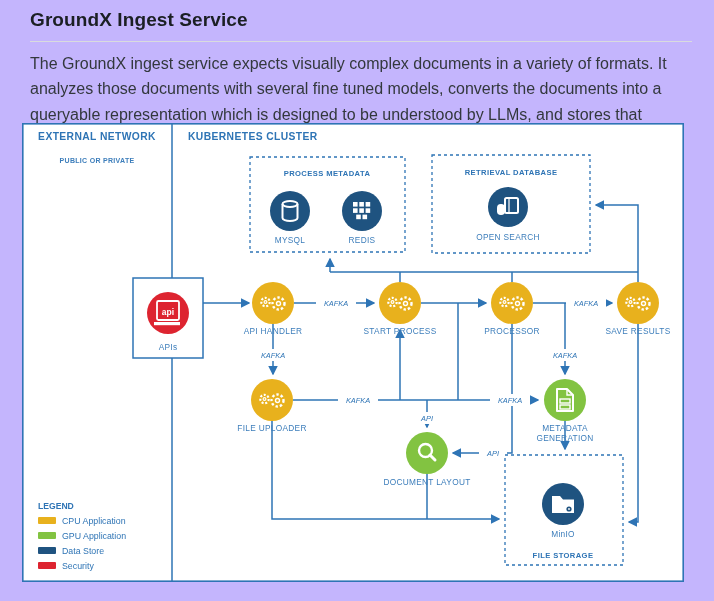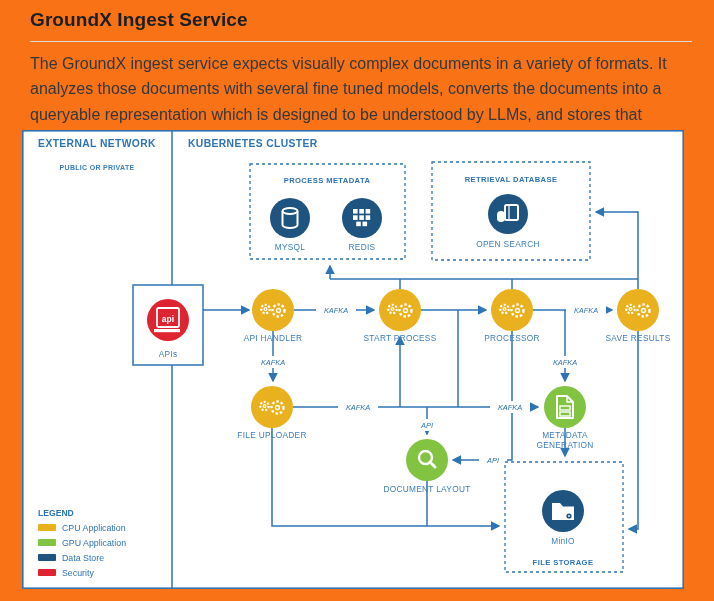--- a/index.html
+++ b/index.html
@@ -1,24 +1,24 @@
 <!DOCTYPE html>
 <html><head>
 <meta charset="utf-8">
 <style>
   html,body{margin:0;padding:0;background:#fff;}
-  .page{position:relative;width:714px;height:601px;background:#f97316;overflow:hidden;
+  .page{position:relative;width:714px;height:601px;background:#c4b5fd;overflow:hidden;
         font-family:"Liberation Sans",sans-serif;}
   .title{position:absolute;left:30px;top:9px;font-size:19px;font-weight:700;color:#1b1f23;
          letter-spacing:0.1px;}
   .title-divider{position:absolute;left:30px;top:41px;width:662px;border:none;
                  border-top:1px solid #d9dbde;margin:0;}
   .description{position:absolute;left:30px;top:51px;width:660px;font-size:16px;
                line-height:1.58;color:#33383d;}
-  .diagram-wrap{position:absolute;left:22px;top:130px;width:662px;height:459px;text-align:right;}
+  .diagram-wrap{position:absolute;left:22px;top:123px;width:662px;height:459px;text-align:right;}
   svg text{font-family:"Liberation Sans",sans-serif;}
   .sec-title{font-size:10.3px;font-weight:700;fill:#2E74B5;letter-spacing:0.4px;}
   .sub-title{font-size:7px;font-weight:700;fill:#3D7EBB;letter-spacing:0.3px;}
   .grp-title{font-size:7.6px;font-weight:700;fill:#2E74B5;letter-spacing:0.4px;}
   .node-label{font-size:8.3px;fill:#3D7EBB;letter-spacing:0.3px;}
   .edge-label{font-size:7.4px;font-style:italic;fill:#2E74B5;}
   .legend-title{font-size:8.6px;font-weight:700;fill:#2E74B5;}
   .legend-label{font-size:8.8px;fill:#2E74B5;}
   .wire{stroke:#2E74B5;stroke-width:1.5;fill:none;}
   .dashed-box{stroke:#2E74B5;stroke-width:1.3;fill:none;stroke-dasharray:3,3;}

